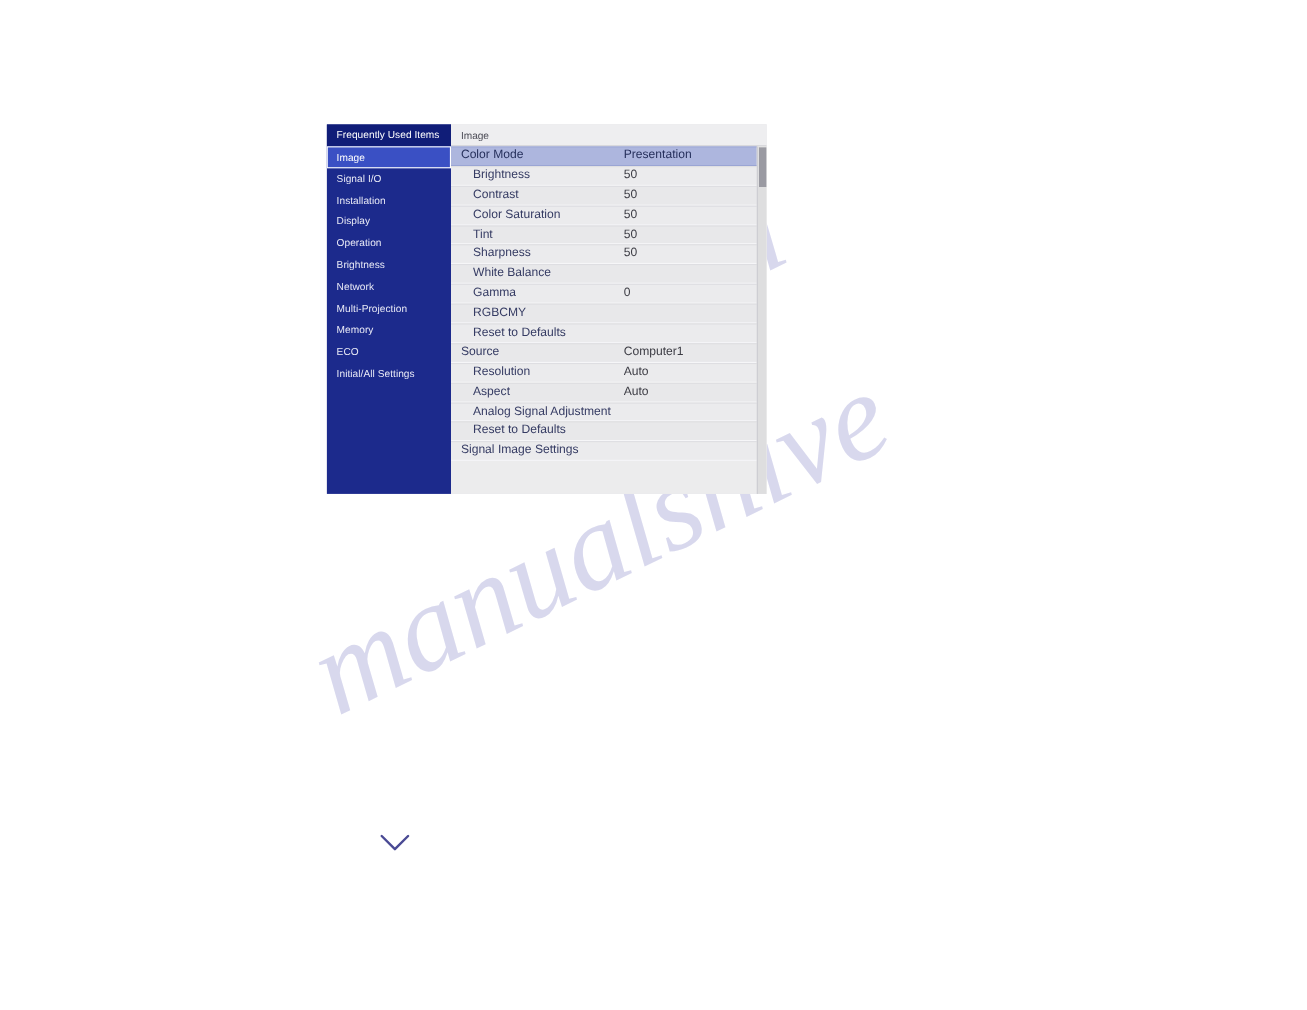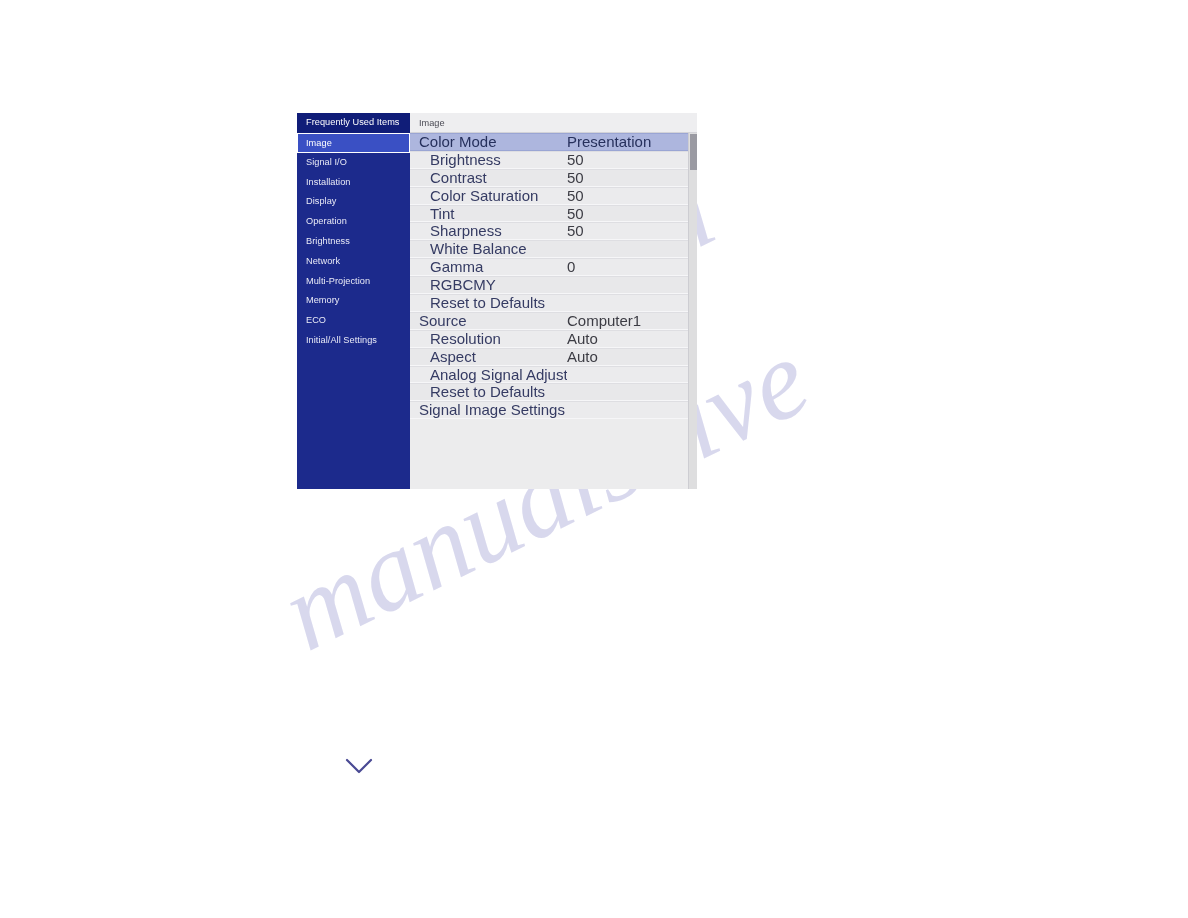--- a/index.html
+++ b/index.html
@@ -14,21 +14,21 @@
     position: relative;
     overflow: hidden;
   }
 
   
   #osd-window {
     position: absolute;
     left: 297px;
     top: 113px;
     width: 400px;
-    height: 376px;
+    height: 336px;
     display: flex;
     overflow: hidden;
     background: #e9e9ec;
   }
 
   
   #osd-sidebar {
     width: 113px;
     flex: 0 0 113px;
     background: #1c2a8c;
@@ -85,21 +85,21 @@
     position: relative;
     overflow: hidden;
     padding-right: 9px;
     box-sizing: border-box;
   }
   .srow {
     height: 17.9px;
     line-height: 17.9px;
     display: flex;
     align-items: center;
-    font-size: 15px;
+    font-size: 11px;
     color: #353b63;
     background: #e8e8ea;
     border-bottom: 1px solid #f6f6f8;
     border-top: 1px solid #dedee2;
     box-sizing: border-box;
     white-space: nowrap;
   }
   .srow.alt { background: #ebebed; }
   .srow.selected {
     background: #adb6de;

